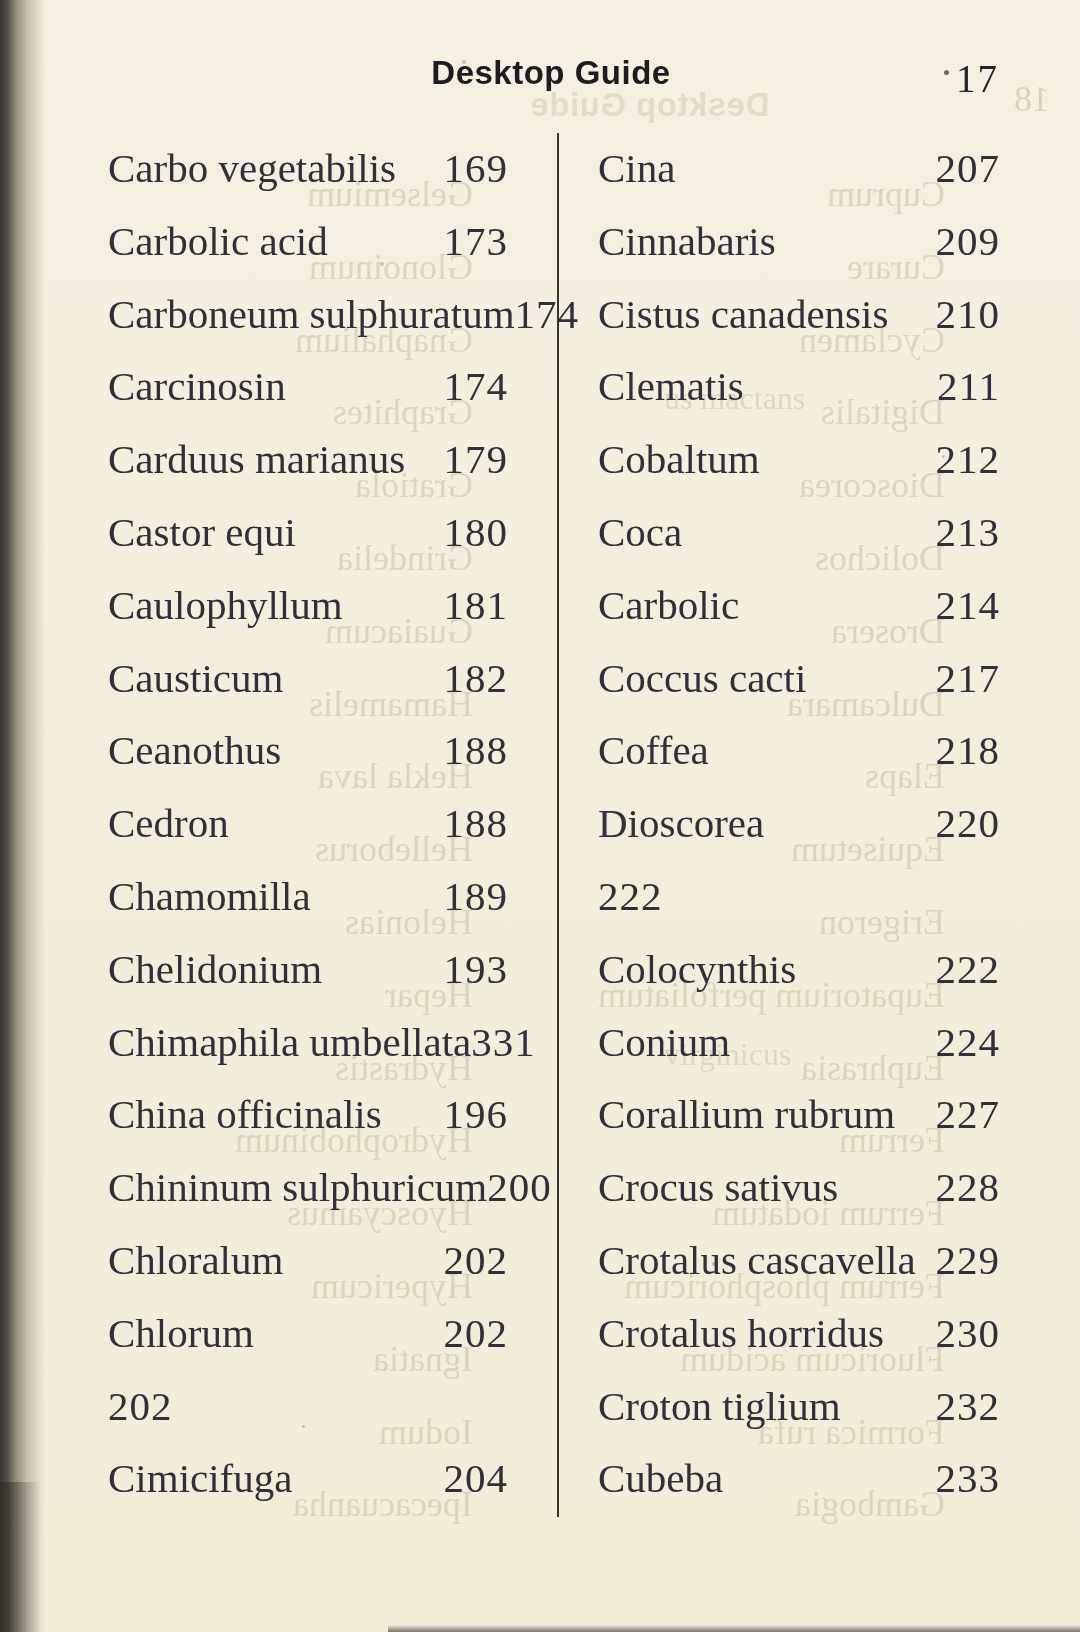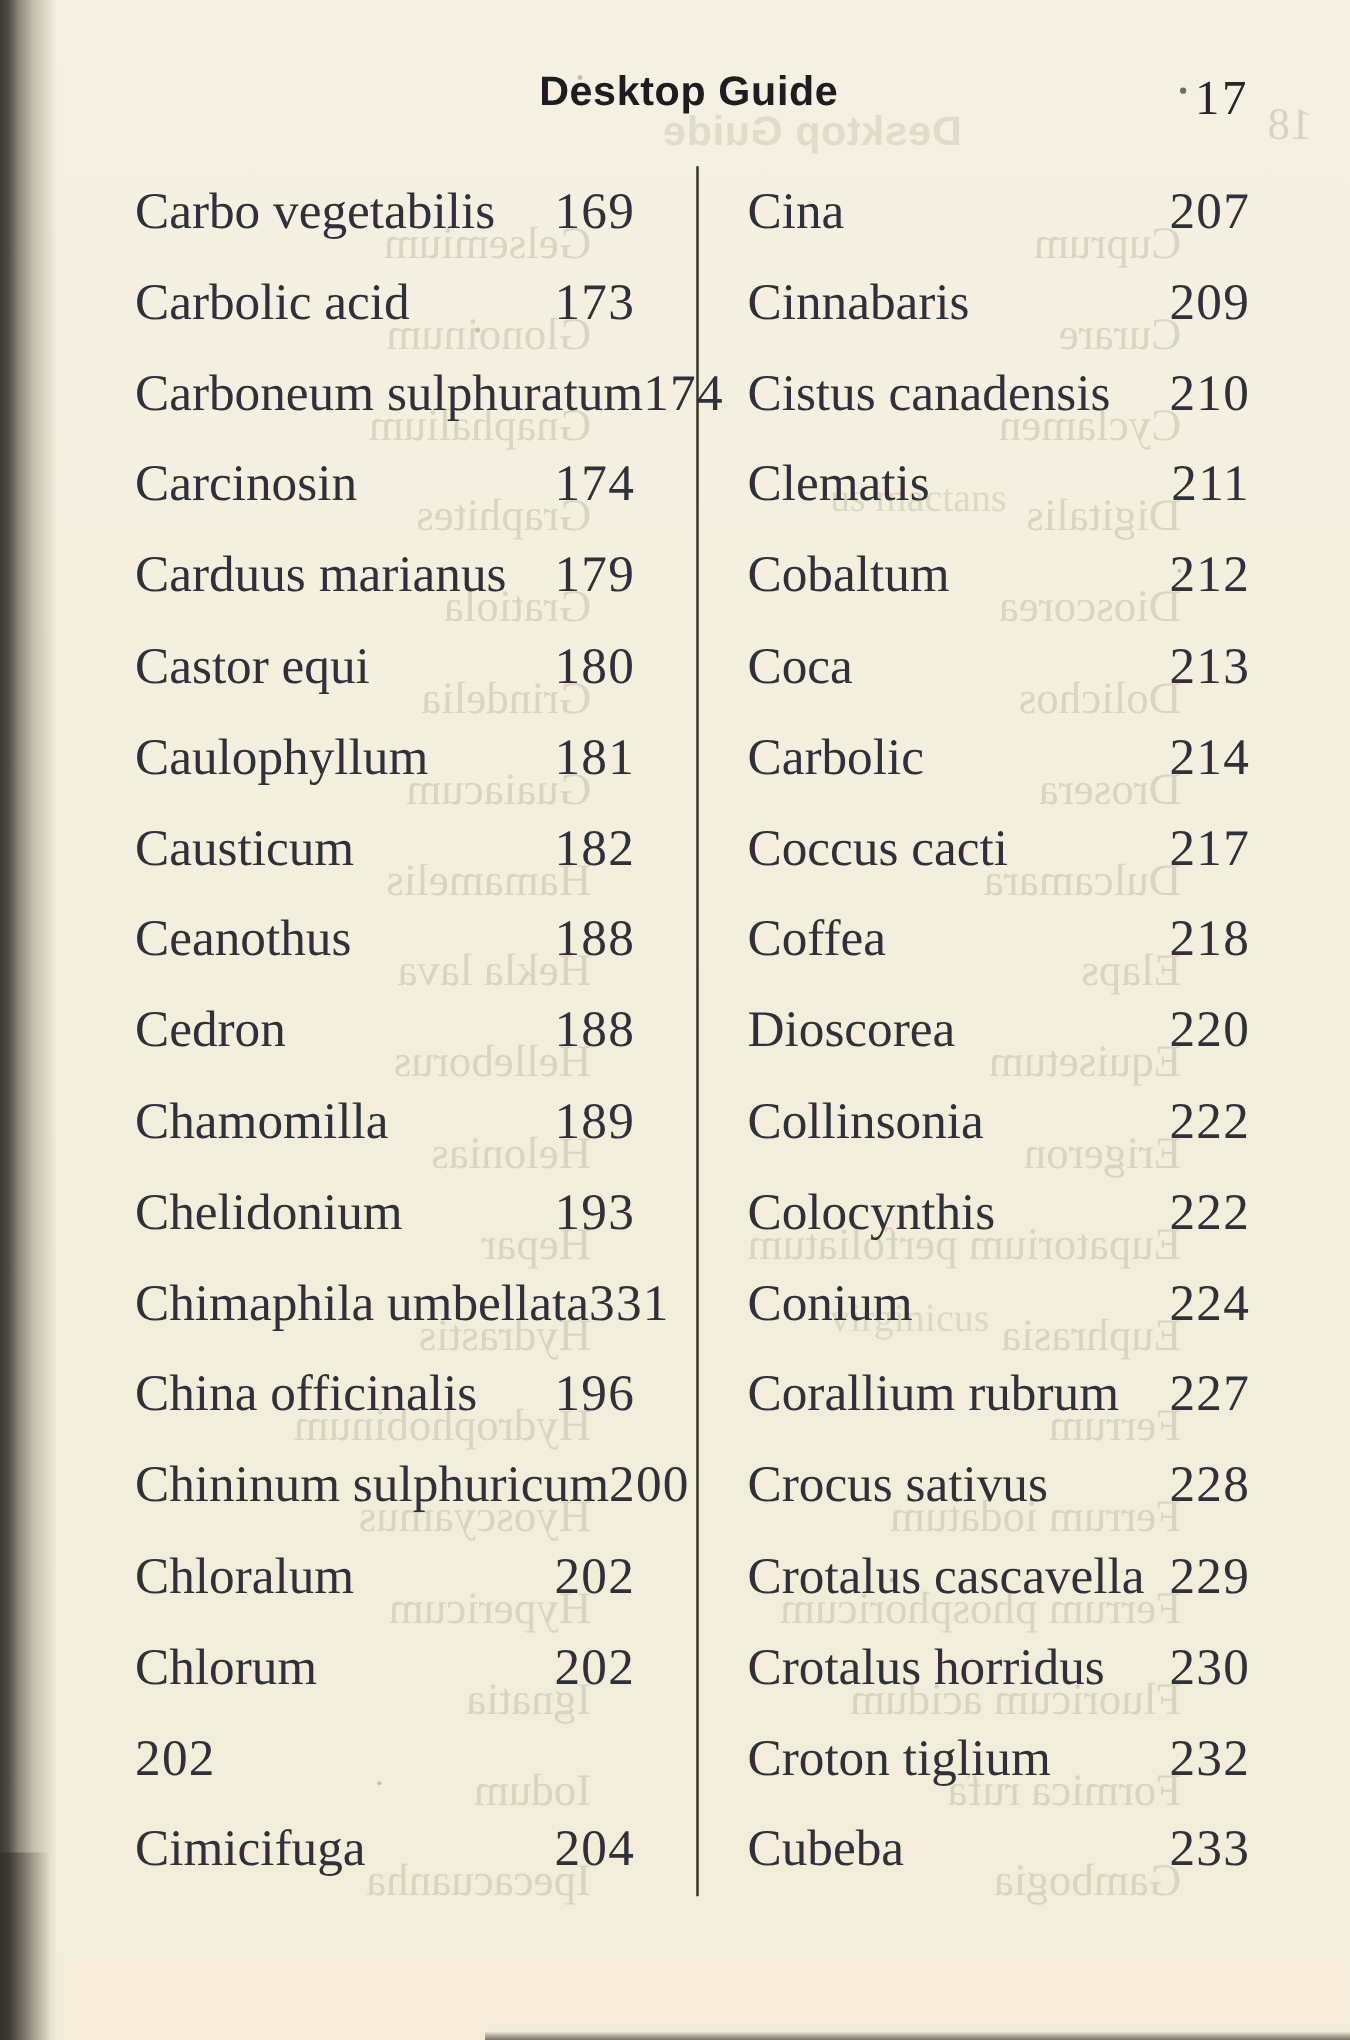--- a/index.html
+++ b/index.html
@@ -259,21 +259,20 @@
         <span class="name">Coffea</span>
         <span class="num">218</span>
       </div>
       <div class="row">
         <span class="ghost">Equisetum</span>
         <span class="name">Dioscorea</span>
         <span class="num">220</span>
       </div>
       <div class="row">
         <span class="ghost">Erigeron</span>
-        <span class="name">Collinsonia</span>
         <span class="num">222</span>
       </div>
       <div class="row">
         <span class="ghost">Eupatorium perfoliatum</span>
         <span class="name">Colocynthis</span>
         <span class="num">222</span>
       </div>
       <div class="row">
         <span class="ghost">Euphrasia</span>
         <span class="ghost2">virginicus</span>

